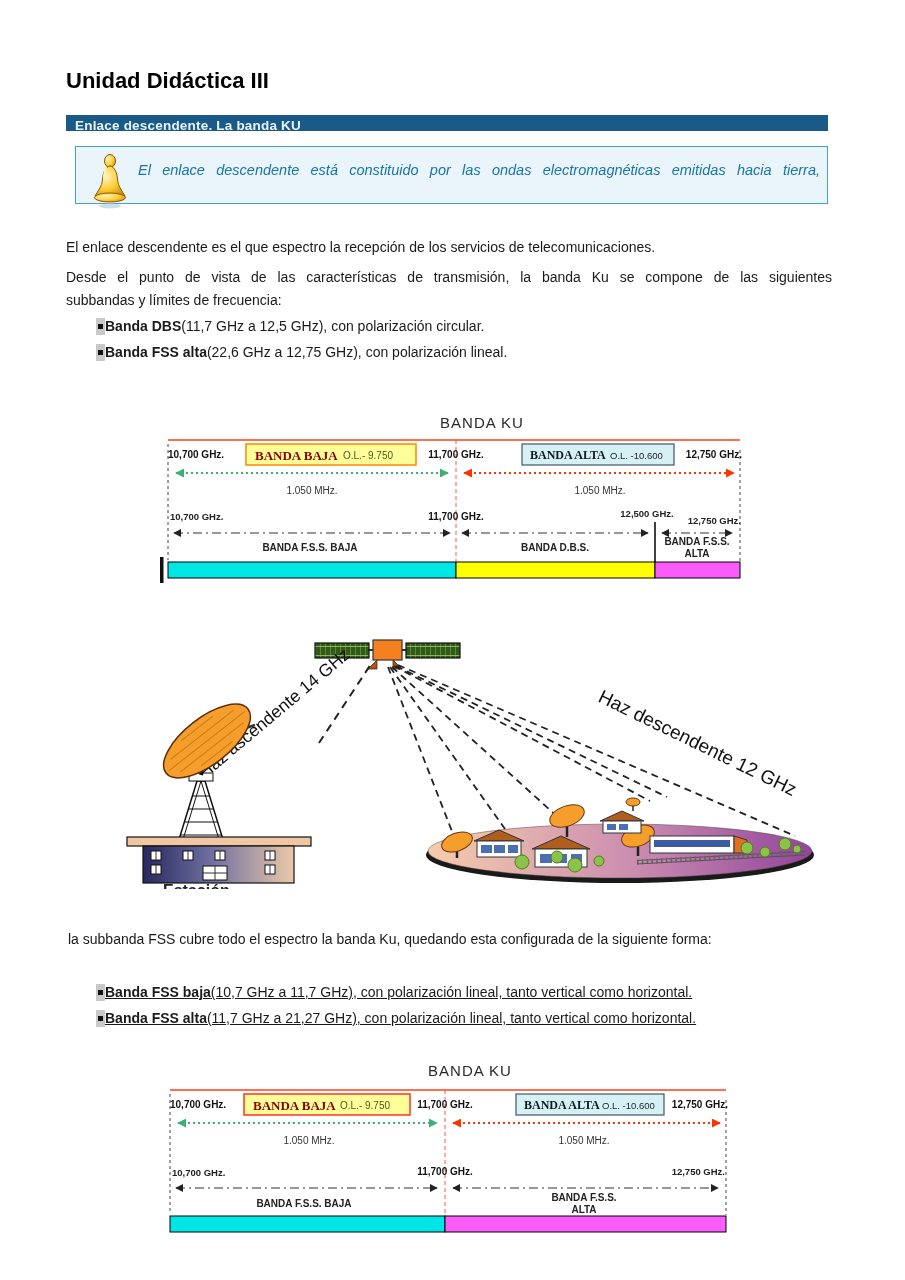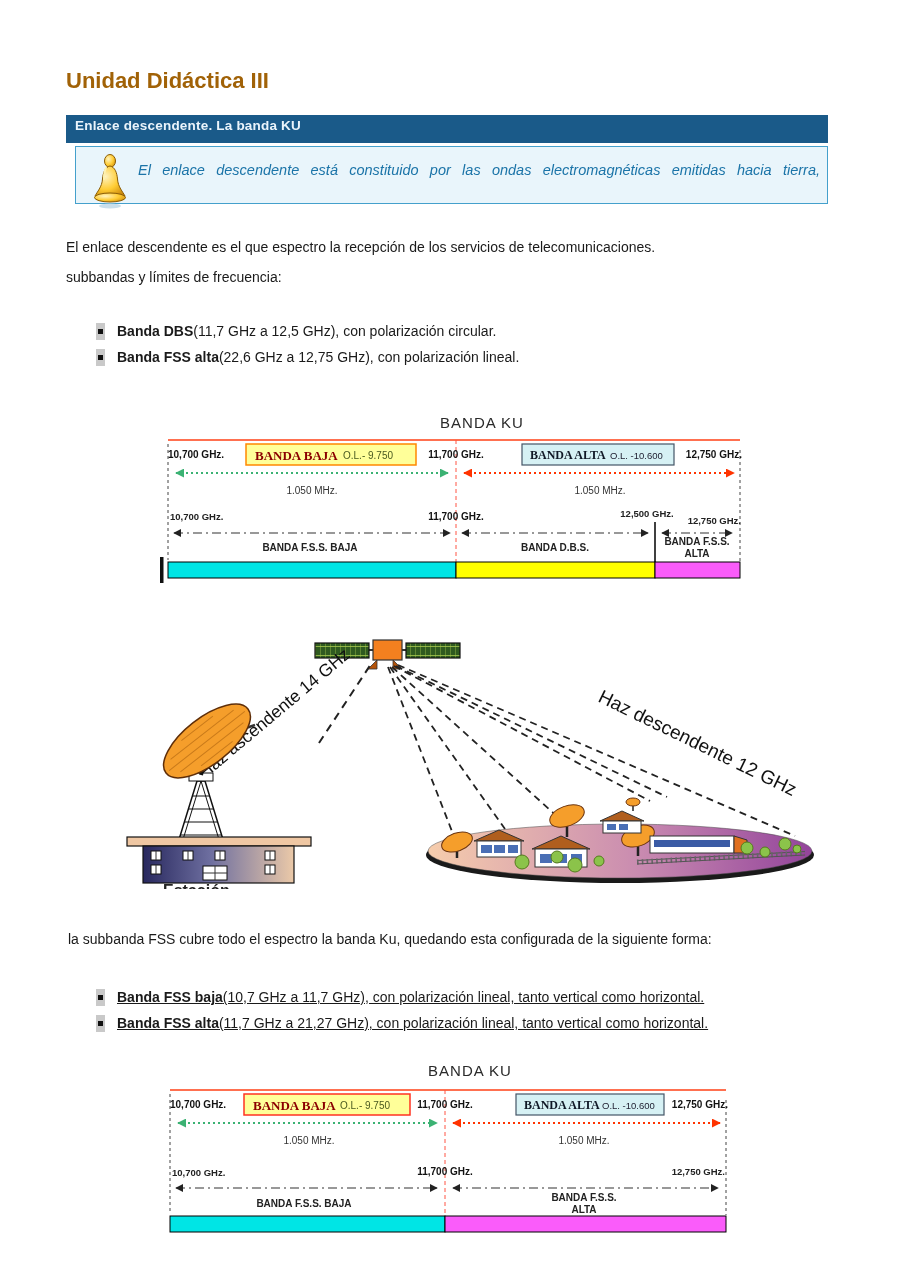--- a/index.html
+++ b/index.html
@@ -1,26 +1,26 @@
 <!DOCTYPE html>
 <html><head>
 <meta charset="utf-8">
 <style>
   html,body{margin:0;padding:0;background:#fff;}
   #page{position:relative;width:905px;height:1280px;background:#fff;overflow:hidden;
         font-family:"Liberation Sans",sans-serif;color:#1a1a1a;}
   .abs{position:absolute;}
-  .page-title{font-size:22px;font-weight:bold;color:#a16207;margin:0;text-align:right;}
+  .page-title{font-size:22px;font-weight:bold;color:#000000;margin:0;text-align:right;}
   .section-bar{background:#1A5A89;color:#EAF4FB;font-size:13.5px;font-weight:bold;
-               line-height:22px;height:28px;padding-left:9px;letter-spacing:.2px;box-sizing:border-box;}
+               line-height:22px;height:16px;padding-left:9px;letter-spacing:.2px;box-sizing:border-box;}
   .note{background:#E9F5FB;border:1px solid #44A0CC;box-sizing:border-box;}
   .note-text{font-style:italic;color:#1B74A8;font-size:14.5px;line-height:24px;}
   .jline{display:block;text-align-last:justify;}
   .body-text{font-size:14px;line-height:23px;margin:0;}
-  .bullet-row{display:flex;align-items:center;height:26px;gap:12px;font-size:14px;}
+  .bullet-row{display:flex;align-items:flex-start;height:26px;font-size:14px;}
   .bmark{width:9px;height:17px;background:#C9C9C9;display:flex;align-items:center;justify-content:center;flex:0 0 9px;}
   .bdot{width:5px;height:5px;background:#111;display:block;}
   svg text{font-family:"Liberation Sans",sans-serif;}
   .serifb{font-family:"Liberation Serif",serif;font-weight:bold;}
   .fl{font-size:10px;font-weight:bold;fill:#111;}
   .fls{font-size:9.5px;font-weight:bold;fill:#222;}
   .bandlab{font-size:10px;font-weight:bold;fill:#222;}
   .mhz{font-size:10px;fill:#333;}
 </style>
 </head>
@@ -50,20 +50,21 @@
       <path d="M16,14 C14.5,17 14,22 14,25" stroke="#FFF2B0" stroke-width="2" fill="none" stroke-linecap="round"></path>
     </svg>
     <div class="abs note-text" style="left:62px;top:11px;width:682px;">
       <span class="jline">El enlace descendente está constituido por las ondas electromagnéticas emitidas hacia tierra,</span>
     </div>
   </div>
 
   <p class="abs body-text" style="left:66px;top:236px;width:766px;">El enlace descendente es el que espectro la recepción de los servicios de telecomunicaciones.</p>
 
   <div class="abs body-text" style="left:66px;top:266px;width:766px;">
+    <span class="jline">Desde el punto de vista de las características de transmisión, la banda Ku se compone de las siguientes</span>
     <span>subbandas y límites de frecuencia:</span>
   </div>
 
   <div class="abs" style="left:96px;top:318px;">
     <div class="bullet-row">
       <span class="bmark">
           <span class="bdot"></span>
         </span>
       <span><b>Banda DBS</b><span>(11,7 GHz a 12,5 GHz), con polarización circular.</span></span>
     </div>

